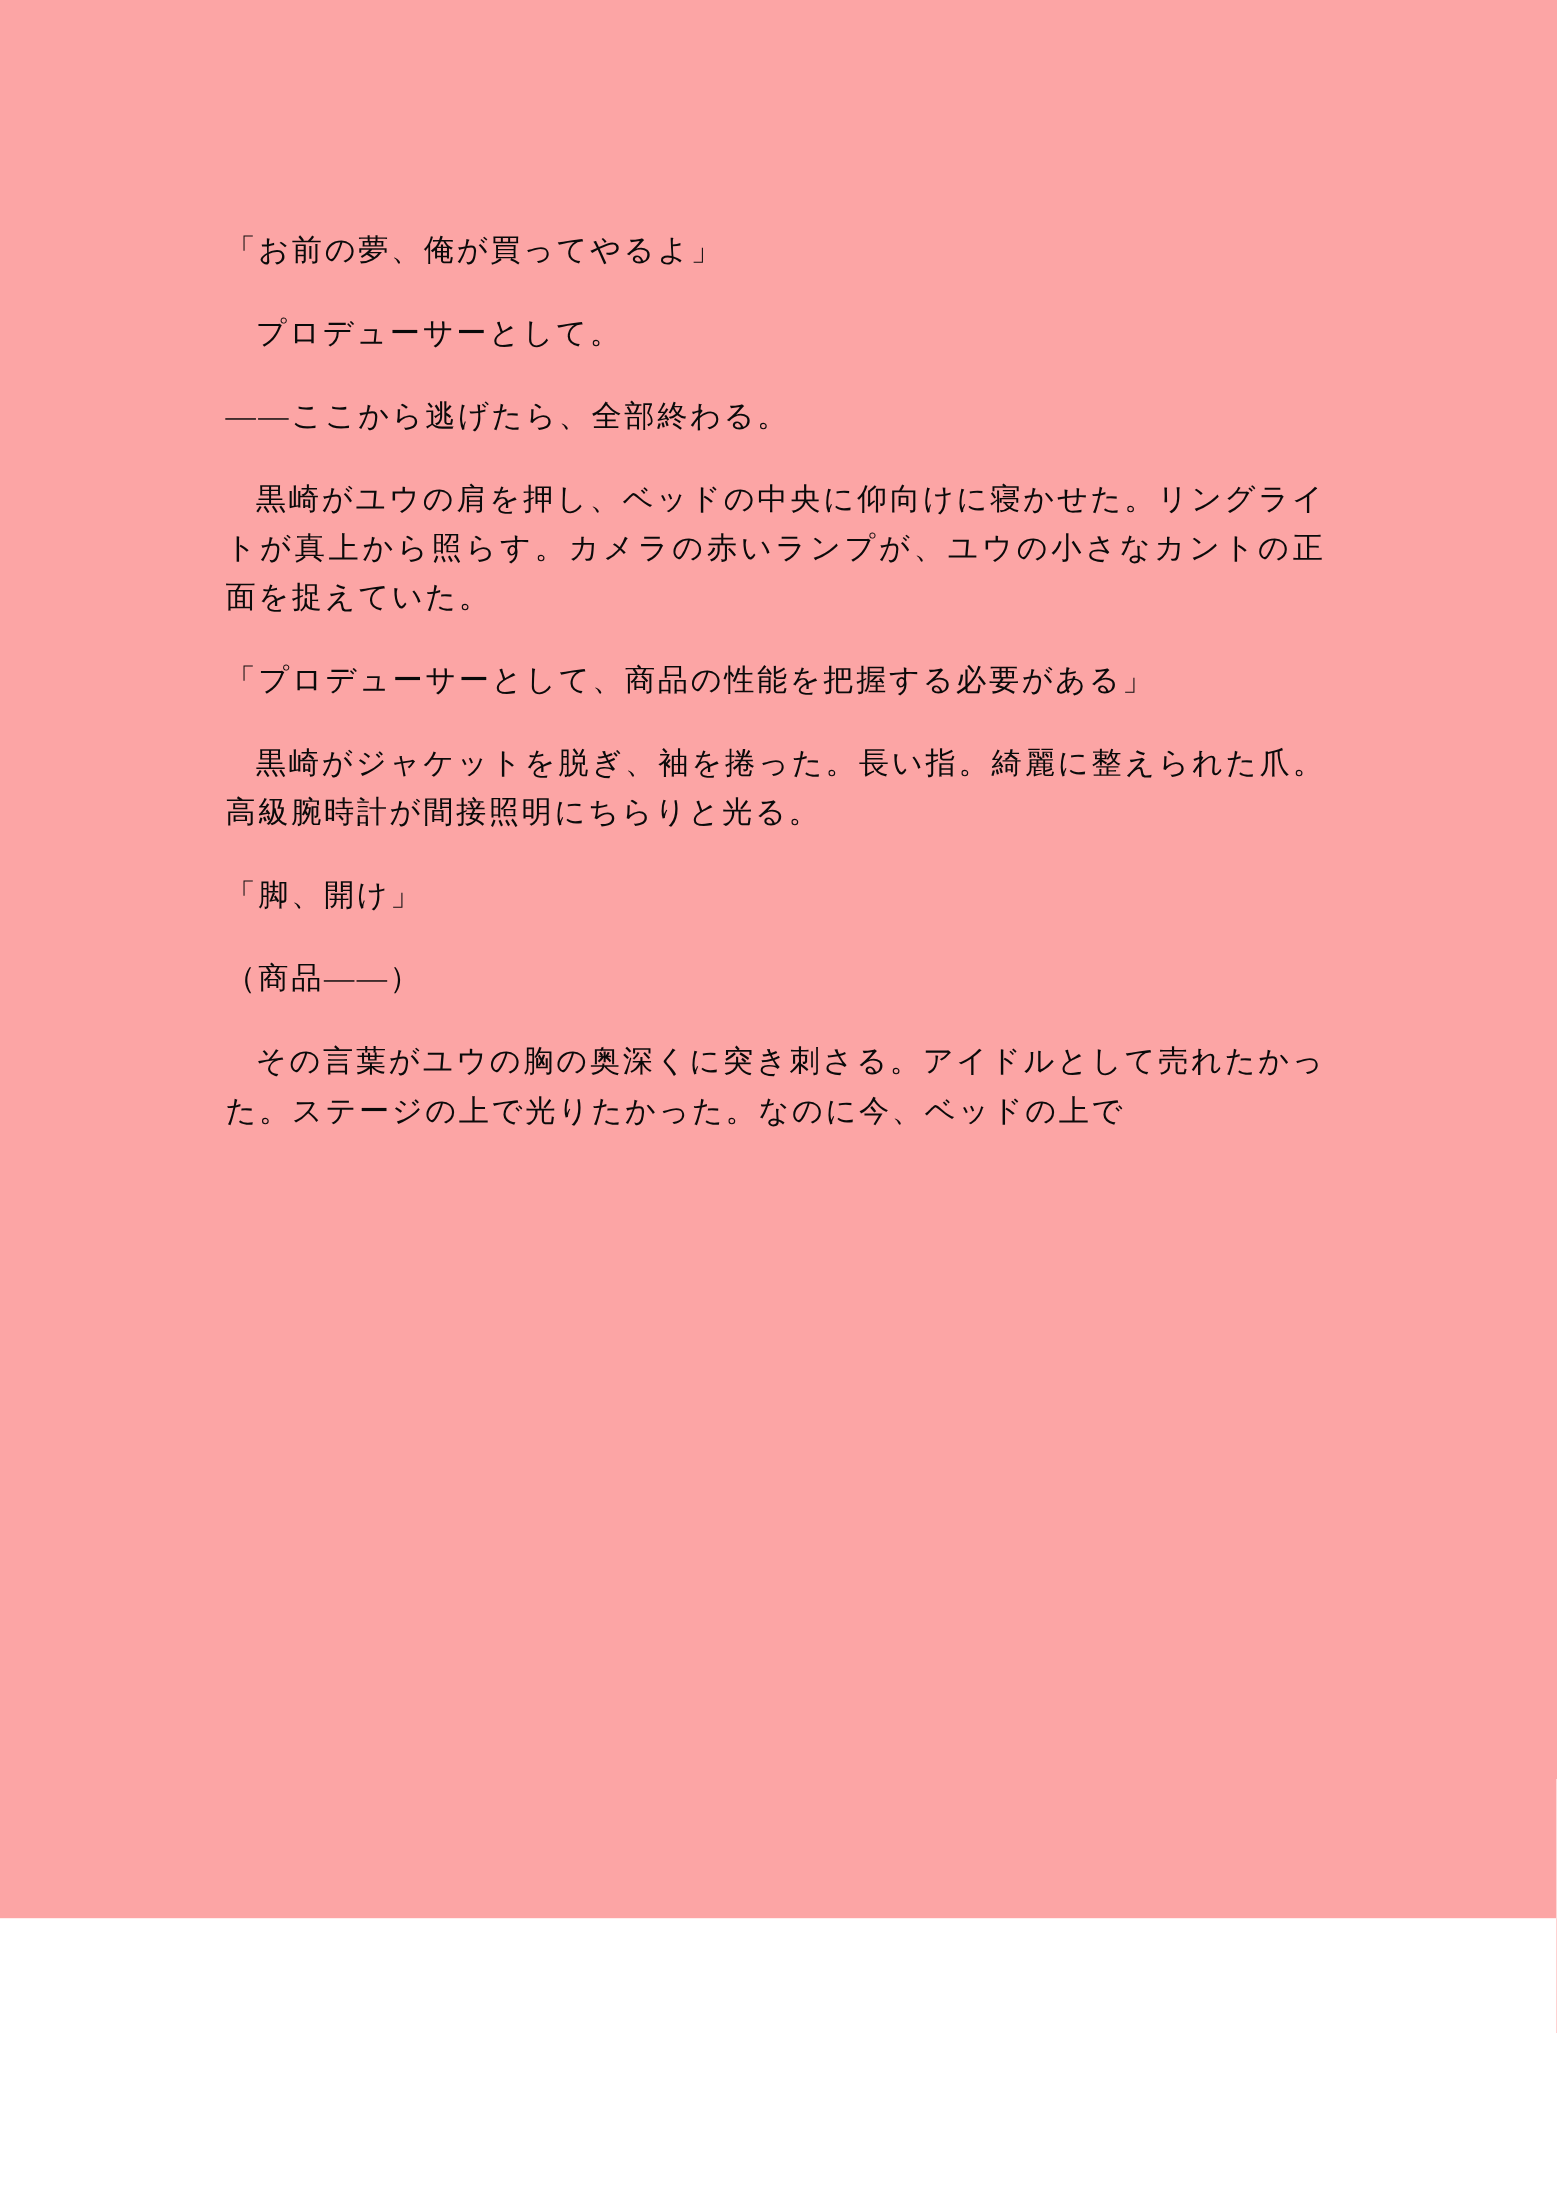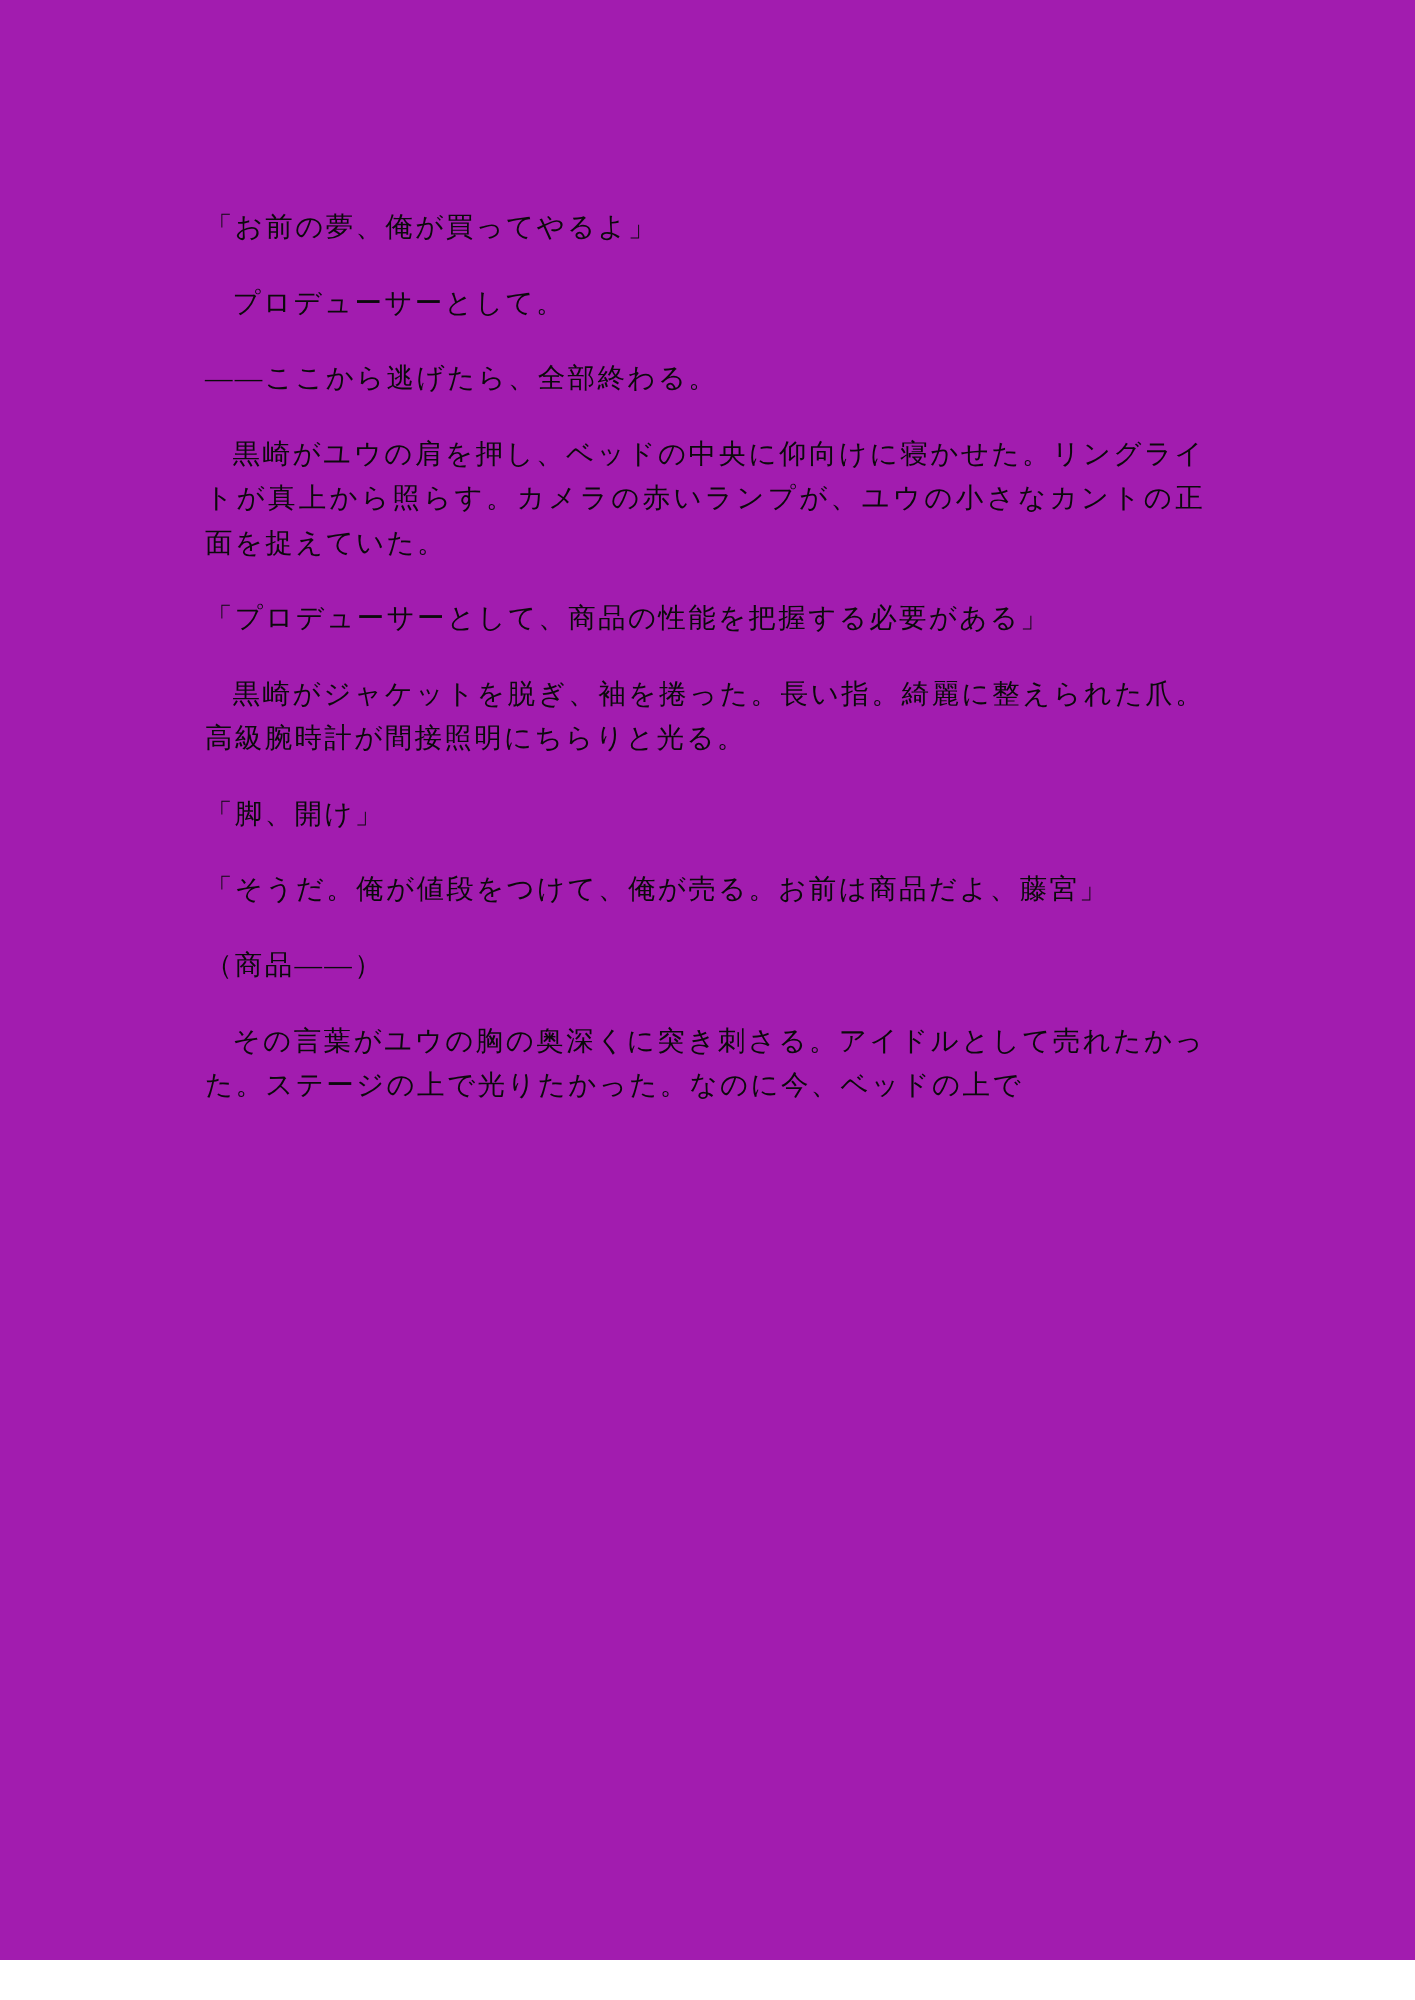--- a/index.html
+++ b/index.html
@@ -3,22 +3,22 @@
 <meta charset="utf-8">
 <style>
   html, body {
     margin: 0;
     padding: 0;
     background: #ffffff;
   }
   .page {
     position: relative;
     width: 1415px;
-    height: 1960px;
-    background: #a21caf;
+    height: 1744px;
+    background: #fca5a5;
     box-sizing: border-box;
     font-family: "Liberation Serif", "DejaVu Serif", serif;
     color: #000000;
     overflow: hidden;
   }
   .content {
     position: absolute;
     left: 205px;
     top: 205px;
     width: 1000px;
@@ -47,18 +47,17 @@
 <div class="page">
   <div class="content">
 
     <p class="para">「お前の夢、俺が買ってやるよ」</p>
     <p class="para indent">プロデューサーとして。</p>
     <p class="para">——ここから逃げたら、全部終わる。</p>
     <p class="para indent">黒崎がユウの肩を押し、ベッドの中央に仰向けに寝かせた。リングライトが真上から照らす。カメラの赤いランプが、ユウの小さなカントの正面を捉えていた。</p>
     <p class="para">「プロデューサーとして、商品の性能を把握する必要がある」</p>
     <p class="para indent">黒崎がジャケットを脱ぎ、袖を捲った。長い指。綺麗に整えられた爪。高級腕時計が間接照明にちらりと光る。</p>
     <p class="para">「脚、開け」</p>
-    <p class="para">「そうだ。俺が値段をつけて、俺が売る。お前は商品だよ、藤宮」</p>
     <p class="para">（商品——）</p>
     <p class="para indent last">その言葉がユウの胸の奥深くに突き刺さる。アイドルとして売れたかった。ステージの上で光りたかった。なのに今、ベッドの上で</p>
 
   </div>
 </div>
 
 </body></html>

